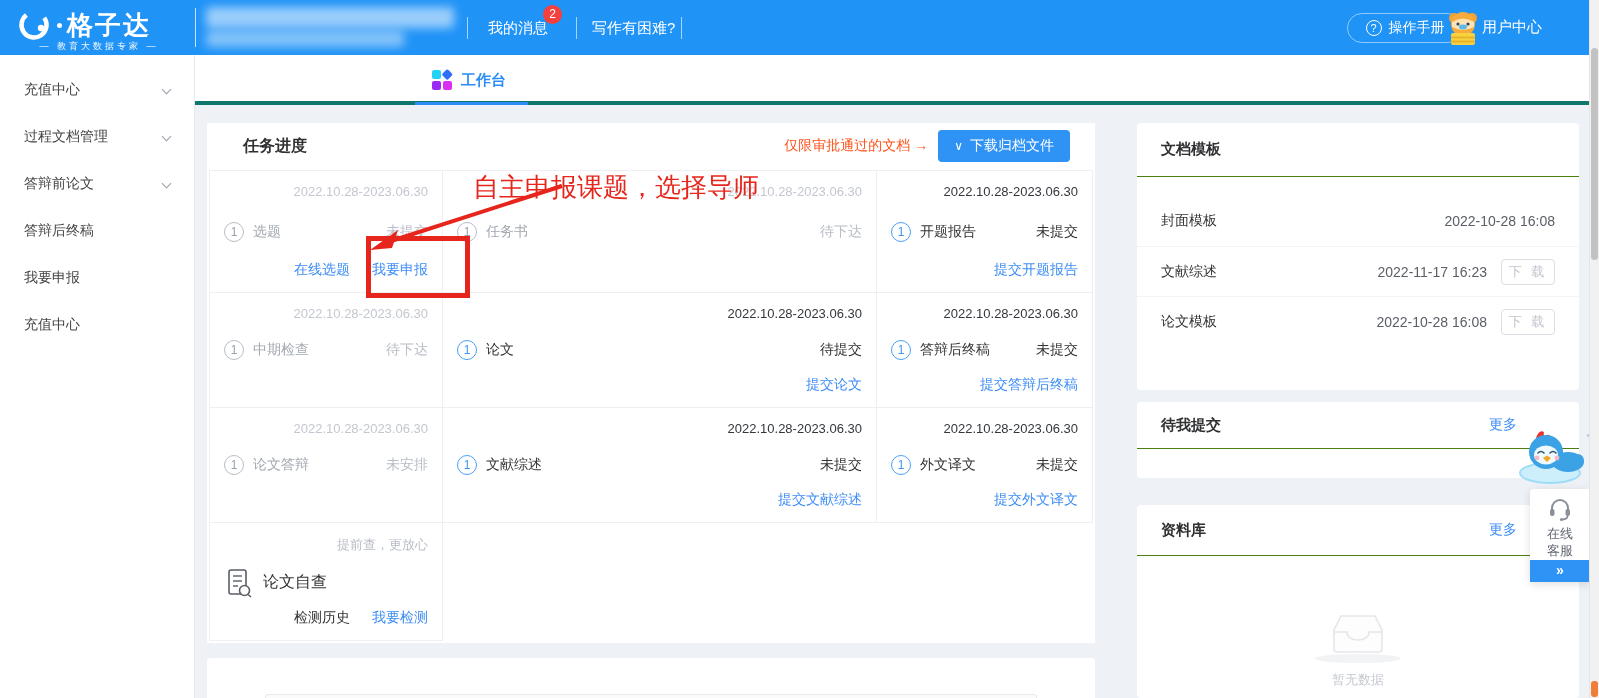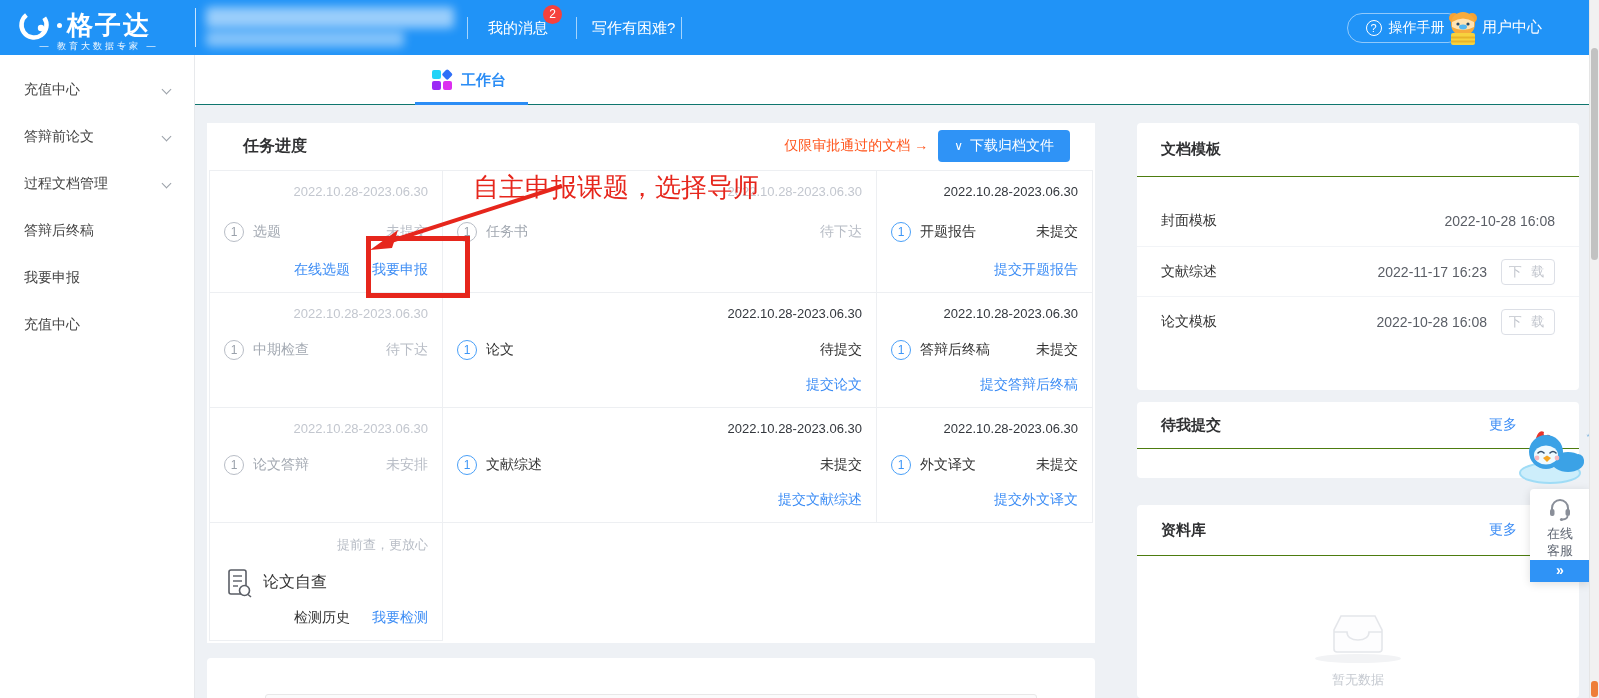--- a/index.html
+++ b/index.html
@@ -27,21 +27,21 @@
   .scroll-thumb { position:absolute; left:1px; top:48px; width:7px; height:212px; background:#c2c2c2; border-radius:4px; }
   .scroll-marker { position:absolute; left:1px; top:681px; width:7px; height:16px; background:#ee7e38; border-radius:3px; }
 
   
   .sidebar { position:absolute; left:0; top:55px; width:195px; height:643px; background:#fff; border-right:1px solid #e7e9ec; z-index:3; }
   .side-item { position:relative; height:47px; line-height:47px; padding-left:24px; color:#444; font-size:14px; cursor:pointer; }
   .side-item:first-child { margin-top:11px; }
   .chev { position:absolute; right:24px; top:20px; width:7px; height:7px; border-right:1.5px solid #9aa0a8; border-bottom:1.5px solid #9aa0a8; transform:rotate(45deg); }
 
   
-  .tabbar { position:absolute; left:195px; top:55px; width:1395px; height:50px; background:#fff; border-bottom:1px solid #0f766e; z-index:2; }
+  .tabbar { position:absolute; left:195px; top:55px; width:1395px; height:50px; background:#fff; border-bottom:4px solid #0f766e; z-index:2; }
   .tab { position:absolute; left:237px; top:0; height:50px; display:flex; align-items:center; gap:9px; color:#2b8df5; font-size:15px; font-weight:bold; cursor:pointer; }
   .tab-underline { position:absolute; left:220px; top:47px; width:113px; height:3px; background:#2b8df5; }
   .tab-ico { position:relative; width:20px; height:20px; }
   .tab-ico i { position:absolute; width:8.5px; height:8.5px; border-radius:2px; }
   .tab-ico .t1 { left:0; top:0; background:#22d3f7; }
   .tab-ico .t2 { left:11px; top:0; background:#2f6ff7; transform:rotate(45deg) scale(.9); }
   .tab-ico .t3 { left:0; top:11px; background:#9a2bf5; }
   .tab-ico .t4 { left:11px; top:11px; background:#dc2ef0; }
 
   
@@ -148,25 +148,25 @@
     <span>用户中心</span>
   </div>
 </div>
 
 <div class="sidebar">
   <div class="side-item">
     <span>充值中心</span>
     <i class="chev"></i>
   </div>
   <div class="side-item">
+    <span>过程文档管理</span>
+    <i class="chev"></i>
+  </div>
+  <div class="side-item">
     <span>答辩前论文</span>
-    <i class="chev"></i>
-  </div>
-  <div class="side-item">
-    <span>过程文档管理</span>
     <i class="chev"></i>
   </div>
   <div class="side-item">
     <span>答辩后终稿</span>
   </div>
   <div class="side-item">
     <span>我要申报</span>
   </div>
   <div class="side-item">
     <span>充值中心</span>

